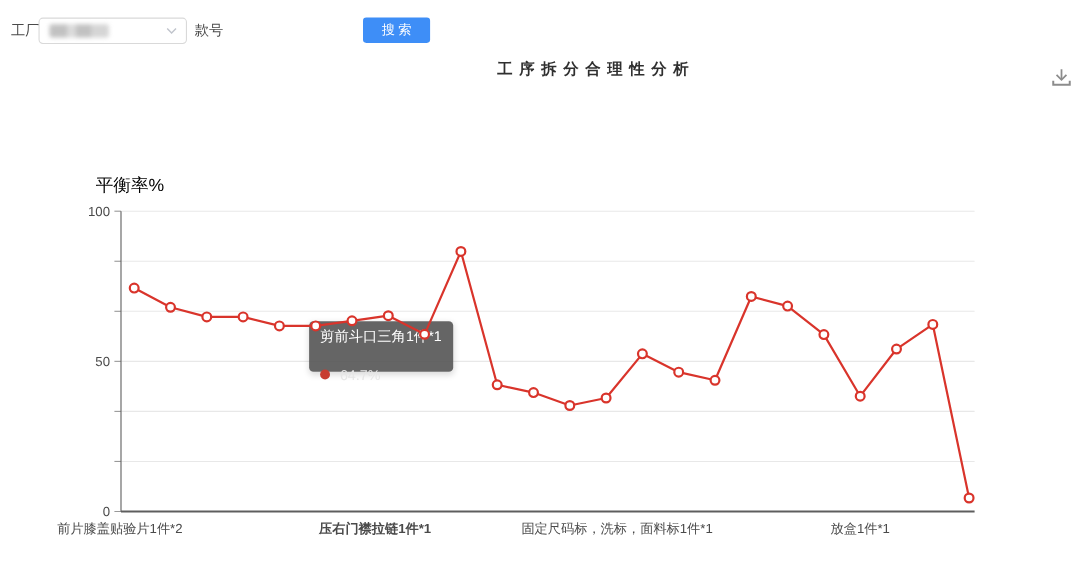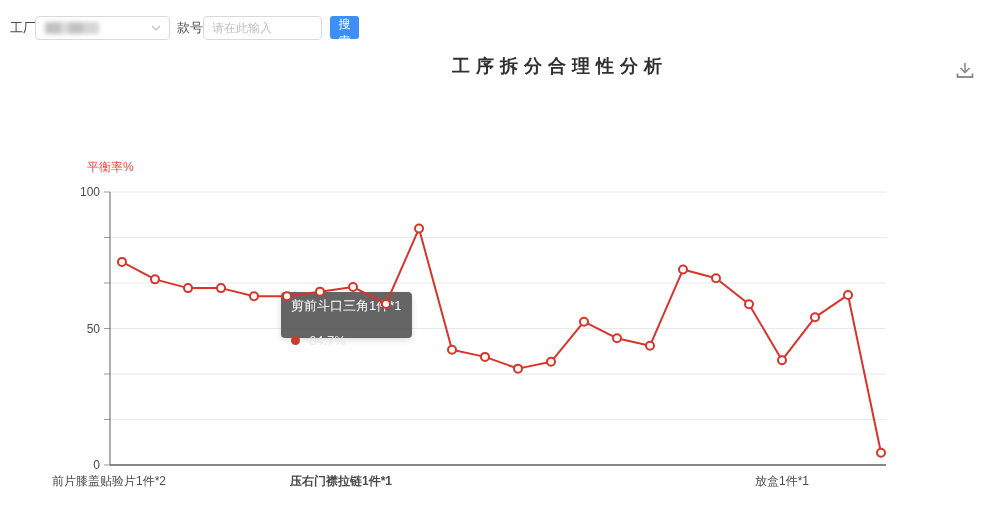--- a/index.html
+++ b/index.html
@@ -13,34 +13,34 @@
   .select{position:absolute;left:35px;top:16px;width:133px;height:22px;border:1px solid #d9d9d9;
           border-radius:4px;background:#fff;}
   .select .redacted{position:absolute;left:9px;top:5px;width:54px;height:12px;border-radius:2px;
           background:linear-gradient(90deg,#8f8f8f 0 30%,#bdbdbd 30% 45%,#8f8f8f 45% 70%,#b3b3b3 70% 100%);
           filter:blur(2px);opacity:.55;}
   .select .chev{position:absolute;right:8px;top:8px;}
   .txt-input{position:absolute;left:203px;top:16px;width:119px;height:24px;border:1px solid #d9d9d9;
           border-radius:4px;box-sizing:border-box;font-size:12px;padding:0 8px;color:#333;outline:none;
           font-family:"Liberation Sans","DejaVu Sans",sans-serif;}
   .txt-input::placeholder{color:#c0c0c0;}
-  .search-btn{position:absolute;left:330px;top:16px;width:29px;height:23px;background:#3e8ef7;border:none;
+  .search-btn{position:absolute;left:330px;top:16px;width:61px;height:23px;background:#3e8ef7;border:none;
           border-radius:3px;color:#fff;font-size:12px;letter-spacing:3px;padding:0 0 0 3px;cursor:pointer;
           font-family:Liberation Sans, sans-serif;}
 
   
-  .page-title{position:absolute;left:452px;top:54px;font-size:18px;font-weight:bold;color:#2f2f2f;
+  .page-title{position:absolute;left:452px;top:54px;font-size:14px;font-weight:bold;color:#2f2f2f;
           letter-spacing:6px;white-space:nowrap;}
   .dl-icon{position:absolute;left:953px;top:59px;width:24px;height:24px;cursor:pointer;}
 
   
   .layer{position:absolute;left:0;top:0;width:989px;height:524px;}
   .grid-layer{z-index:0;}
   .series-layer{z-index:2;pointer-events:none;}
-  .axis-name{position:absolute;left:87px;top:159px;font-size:12px;color:#ef4444;z-index:0;}
+  .axis-name{position:absolute;left:87px;top:159px;font-size:16px;color:#000000;z-index:0;}
   .ytick{position:absolute;width:30px;left:70px;text-align:right;font-size:12px;color:#4a4a4a;line-height:14px;}
   .yt-0{top:185px;} .yt-1{top:322px;} .yt-2{top:458px;}
   .xlab{position:absolute;top:473px;transform:translateX(-50%);font-size:12px;color:#4a4a4a;white-space:nowrap;}
   .xl-0{left:109px;text-align:right;} .xl-1{left:341px;font-weight:bold;} .xl-2{left:561px;} .xl-3{left:782px;}
 
   
   .tooltip{position:absolute;left:281px;top:292px;min-width:127px;height:46px;box-sizing:border-box;
           background:rgba(80,80,80,0.88);border-radius:4px;padding:5px 10px 0 10px;z-index:1;
           box-shadow:0 2px 6px rgba(0,0,0,0.15);}
   .tooltip .tt-title{font-size:13px;color:#fff;white-space:nowrap;line-height:17px;}
@@ -57,40 +57,40 @@
 
   <div class="select">
     <div class="redacted"></div>
     <svg class="chev" width="10" height="6" viewBox="0 0 10 6">
       <polyline points="1,1 5,5 9,1" fill="none" stroke="#c0c4cc" stroke-width="1.3"></polyline>
     </svg>
   </div>
 
   <span class="lbl style-lbl">款号</span>
 
-  <input class="txt-input" type="text" placeholder="请在此输入" style="">
 
   <button class="search-btn">搜索</button>
 
   <div class="page-title">工序拆分合理性分析</div>
 
   <svg class="dl-icon" viewBox="0 0 24 24">
     <g fill="none" stroke="#8c8c8c" stroke-width="1.6">
       <line x1="12" y1="4" x2="12" y2="13"></line>
       <polyline points="7.5,9 12,13.5 16.5,9"></polyline>
       <path d="M4.5 14.5 v3.5 h15 v-3.5" stroke-width="1.8"></path>
     </g>
   </svg>
 
   <div class="axis-name">平衡率%</div>
   <div class="ytick yt-0">100</div>
   <div class="ytick yt-1">50</div>
   <div class="ytick yt-2">0</div>
   <div class="xlab xl-0">前片膝盖贴验片1件*2</div>
   <div class="xlab xl-1">压右门襟拉链1件*1</div>
+  <div class="xlab xl-2">固定尺码标，洗标，面料标1件*1</div>
   <div class="xlab xl-3">放盒1件*1</div>
 
   <svg class="layer grid-layer" id="grid-svg" viewBox="0 0 989 524">
       <line x1="110" y1="192" x2="886" y2="192" stroke="#e8e8e8" stroke-width="1"></line>
       <line x1="104" y1="192" x2="110" y2="192" stroke="#999"></line>
       <line x1="110" y1="237.5" x2="886" y2="237.5" stroke="#e8e8e8" stroke-width="1"></line>
       <line x1="104" y1="237.5" x2="110" y2="237.5" stroke="#999"></line>
       <line x1="110" y1="283" x2="886" y2="283" stroke="#e8e8e8" stroke-width="1"></line>
       <line x1="104" y1="283" x2="110" y2="283" stroke="#999"></line>
       <line x1="110" y1="328.5" x2="886" y2="328.5" stroke="#e8e8e8" stroke-width="1"></line>

